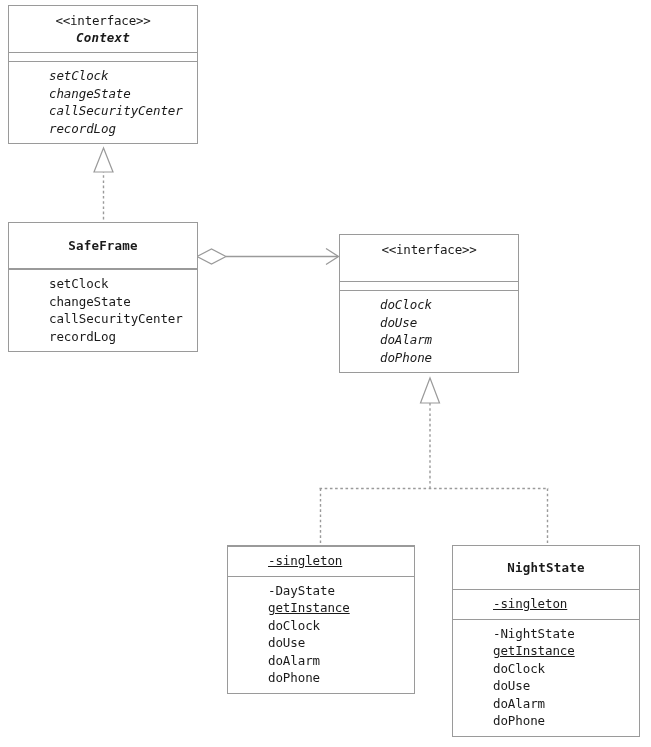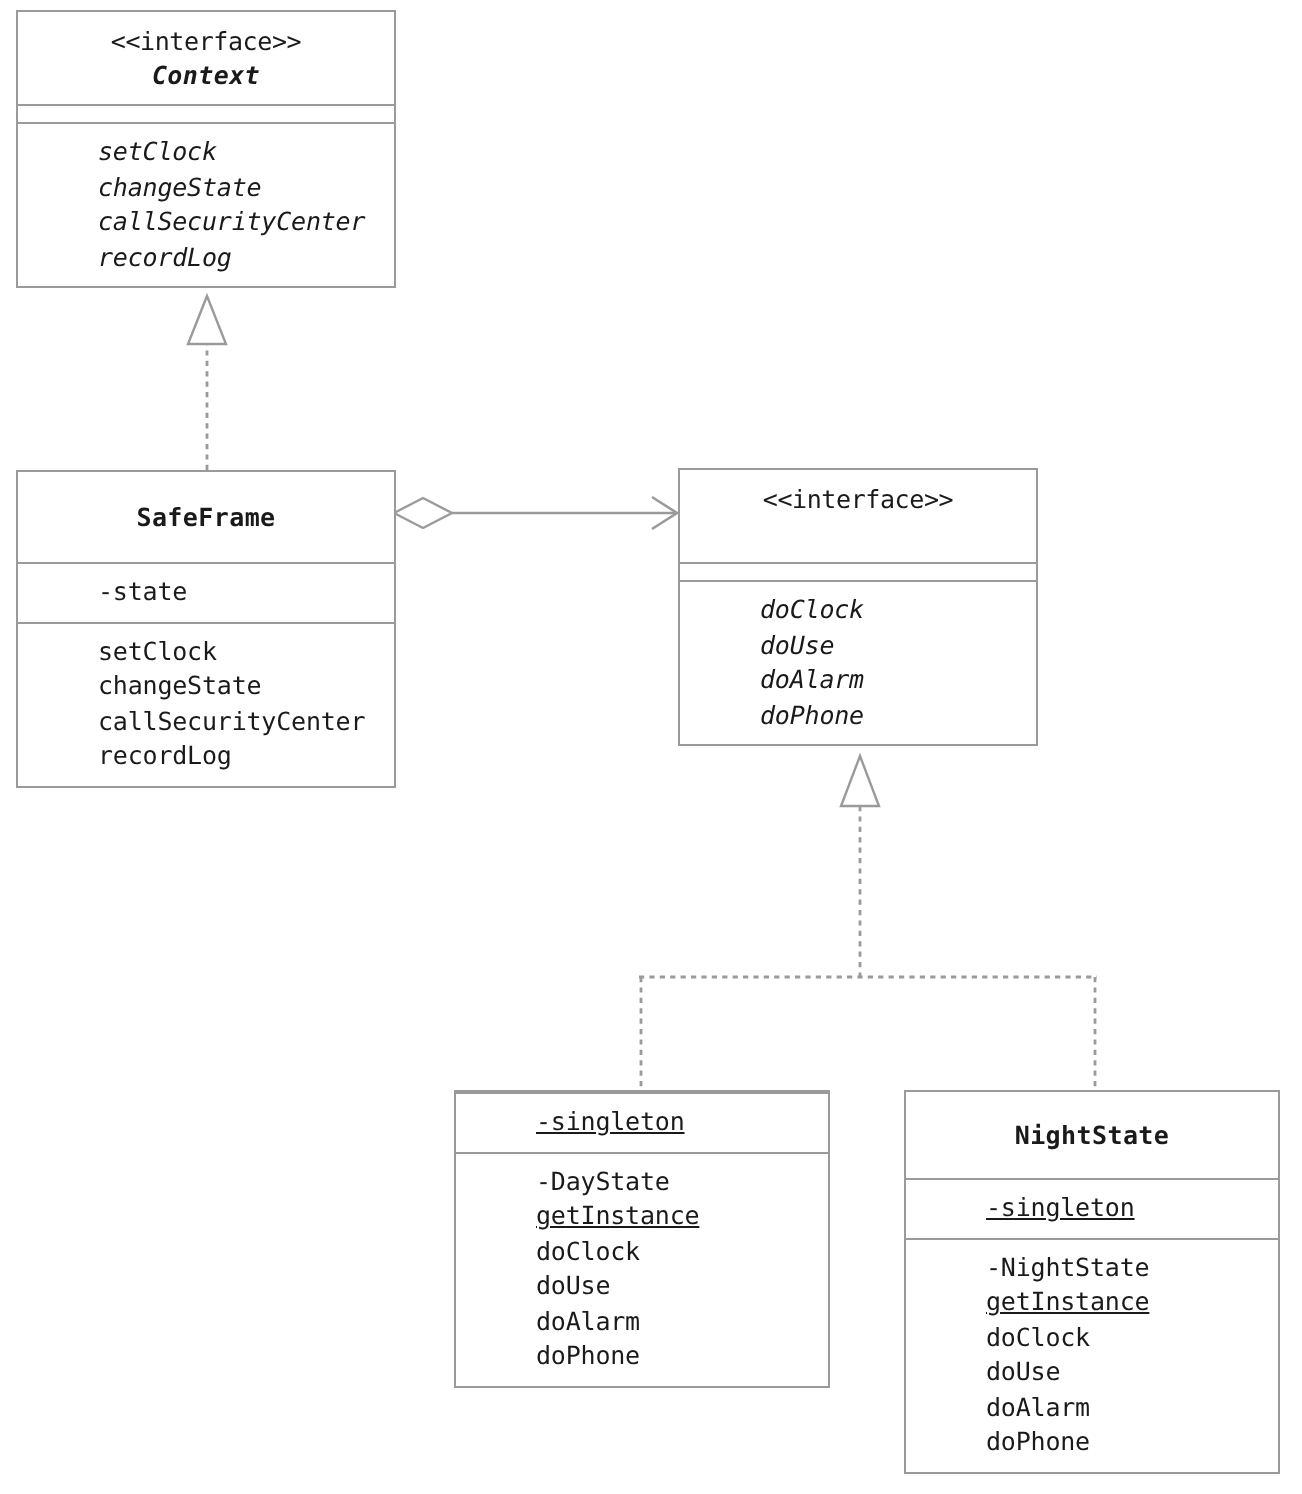--- a/index.html
+++ b/index.html
@@ -85,21 +85,21 @@
     line-height: 17.5px;
     white-space: pre;
     letter-spacing: -0.1px;
     margin-left: 32px;
   }
   .uml-member.italic { font-style: italic; }
   .uml-member.static { text-decoration: underline; }
 
   
   #class-context   { left: 8px;   top: 5px;   width: 190px; }
-  #class-safeframe { left: 8px;   top: 235px; width: 190px; }
+  #class-safeframe { left: 8px;   top: 222px; width: 190px; }
   #class-state     { left: 339px; top: 234px; width: 180px; }
   #class-daystate  { left: 227px; top: 545px; width: 188px; }
   #class-nightstate{ left: 452px; top: 545px; width: 188px; }
 
   #class-context   .uml-header { height: 46px; }
   #class-state     .uml-header { height: 46px; }
   #class-safeframe .uml-header { height: 45px; padding-top: 14px; }
   #class-daystate  .uml-header,
   #class-nightstate .uml-header { height: 43px; padding-top: 13px; }
 </style>
@@ -147,23 +147,20 @@
       <span class="uml-member italic">callSecurityCenter</span>
       <span class="uml-member italic">recordLog</span>
     </div>
   </div>
 
   <div class="uml-class" id="class-safeframe">
     <div class="uml-header">
       <span class="uml-name">SafeFrame</span>
     </div>
     <div class="uml-divider"></div>
-    <div class="uml-compartment">
-      <span class="uml-member">-state</span>
-    </div>
     <div class="uml-divider"></div>
     <div class="uml-compartment">
       <span class="uml-member">setClock</span>
       <span class="uml-member">changeState</span>
       <span class="uml-member">callSecurityCenter</span>
       <span class="uml-member">recordLog</span>
     </div>
   </div>
 
   <div class="uml-class" id="class-state">

